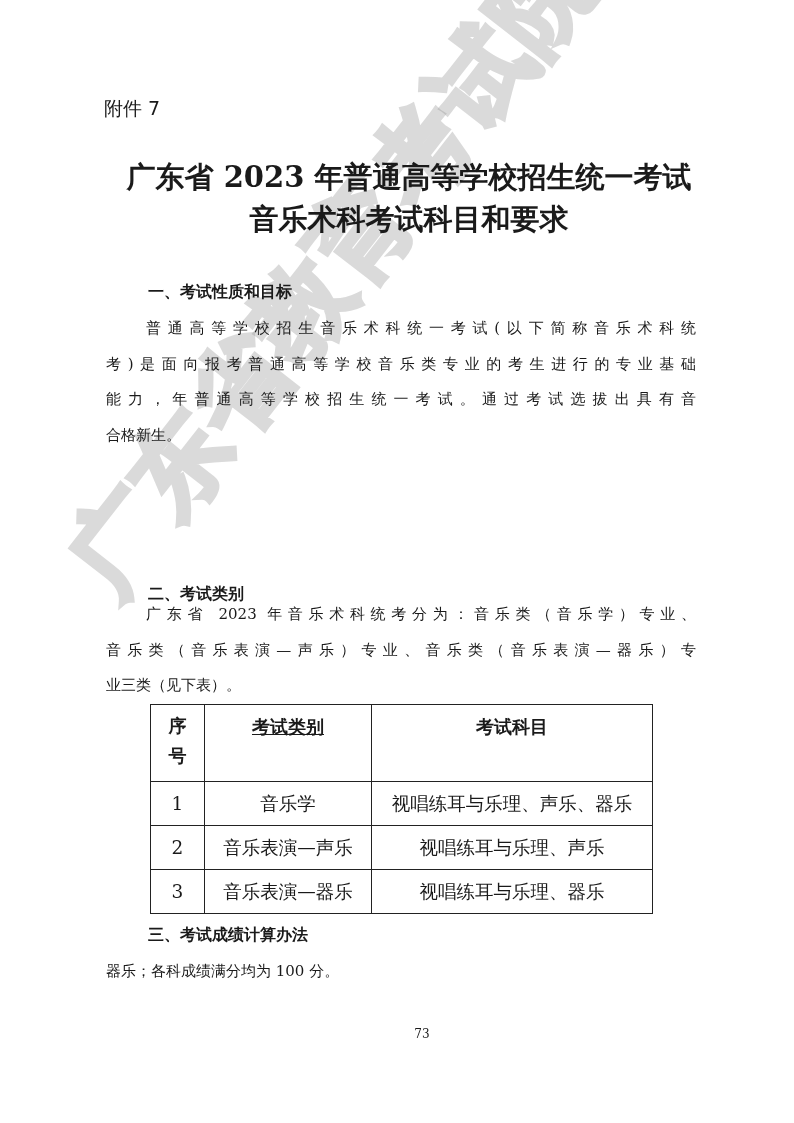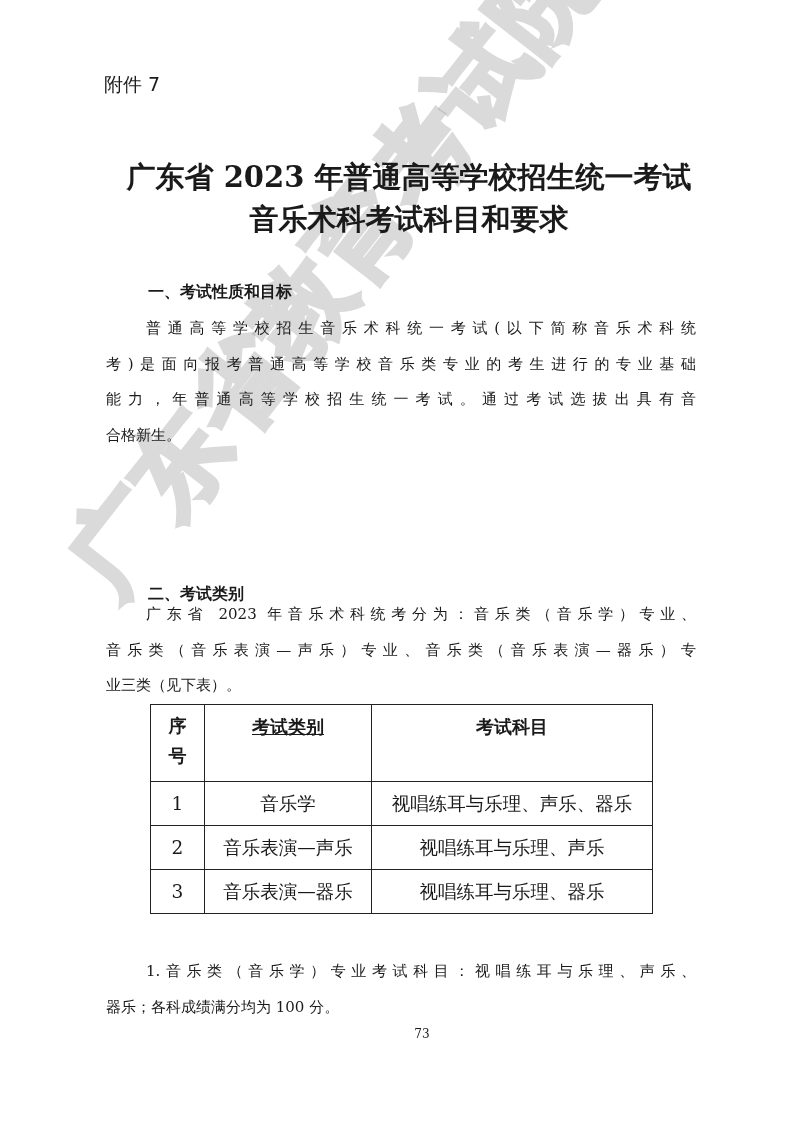--- a/index.html
+++ b/index.html
@@ -1,21 +1,21 @@
 <!DOCTYPE html>
 <html><head>
 <meta charset="utf-8">
 <style>
   html, body { margin: 0; padding: 0; }
   body {
     width: 794px; height: 1123px; background: #ffffff; position: relative; overflow: hidden;
     font-family: "DejaVu Serif", "Liberation Serif", serif; color: #1a1a1a;
   }
   .page { position: absolute; left: 0; top: 0; width: 794px; height: 1123px; }
-  .attach { position: absolute; left: 104px; top: 72px; font-family: "DejaVu Sans", "Liberation Sans", sans-serif; font-size: 19px; }
+  .attach { position: absolute; left: 104px; top: 96px; font-family: "DejaVu Sans", "Liberation Sans", sans-serif; font-size: 19px; }
   .title { position: absolute; left: 12px; width: 794px; text-align: center; font-weight: bold; font-size: 29px; letter-spacing: 0px; }
   .t1 { top: 158px; }
   .t2 { top: 200px; }
   .h { position: absolute; left: 148px; font-family: "DejaVu Sans", "Liberation Sans", sans-serif; font-weight: bold; font-size: 16px; }
   .p { position: absolute; left: 106px; width: 590px; font-size: 15px; line-height: 35.5px; text-align: justify; }
   .p .line { display: block; white-space: nowrap; text-align-last: justify; text-align: justify; }
   .p .line.last { text-align-last: left; }
   .indent { padding-left: 40px; }
   table.exam { position: absolute; left: 150px; top: 704px; border-collapse: collapse; width: 503px; font-size: 18.5px; }
   table.exam td, table.exam th { border: 1.3px solid #222; text-align: center; padding: 0; }
@@ -73,19 +73,19 @@
       <td>视唱练耳与乐理、声乐</td>
     </tr>
     <tr class="row">
       <td>3</td>
       <td>音乐表演—器乐</td>
       <td>视唱练耳与乐理、器乐</td>
     </tr>
   </tbody>
     </table>
 
+  <div class="h" style="top:925px;">三、考试成绩计算办法</div>
   <div class="p" style="top:954px;">
-    <span class="line indent">1.音乐类（音乐学）专业考试科目：视唱练耳与乐理、声乐、</span>
     <span class="line last">器乐；各科成绩满分均为 100 分。</span>
   </div>
 
   <div class="pagenum">73</div>
 </div>
 
 </body></html>

